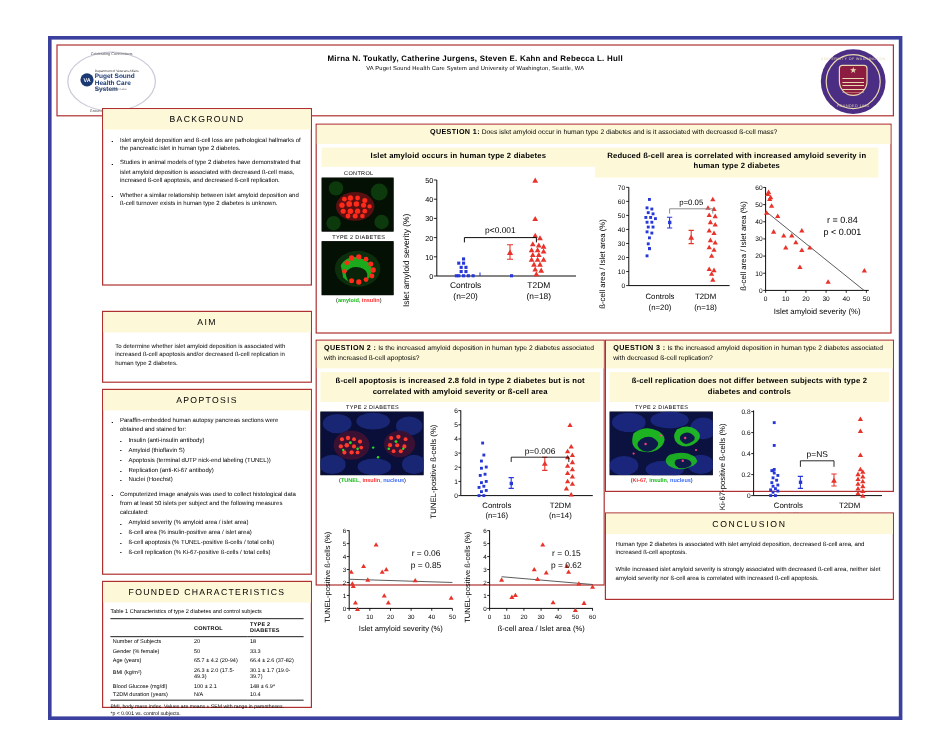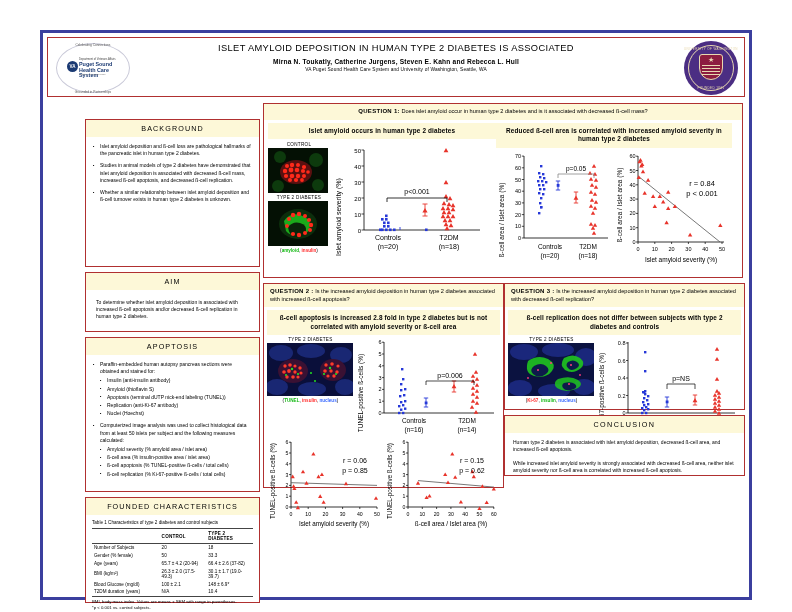--- a/index.html
+++ b/index.html
@@ -32,21 +32,21 @@
   .uw-inner{position:absolute;left:4px;top:4px;width:46px;height:46px;border-radius:50%;
             border:1px solid #e8d9b0;box-sizing:border-box;}
   .uw-shield{position:absolute;left:15px;top:13px;width:24px;height:26px;background:#8c1d40;
              border-radius:3px 3px 12px 12px;border:1px solid #e8d9b0;box-sizing:border-box;}
   .uw-star{position:absolute;left:24px;top:15px;color:#e8d9b0;font-size:7px;line-height:7px;}
   .uw-bars{position:absolute;left:18px;top:24px;width:18px;height:12px;
            background:repeating-linear-gradient(to bottom,#e8d9b0 0 1px,transparent 1px 3px);}
   .uw-txt{position:absolute;width:54px;text-align:center;font-size:3px;color:#e8d9b0;letter-spacing:.4px;}
 
   
-  .col-left{position:absolute;left:6px;top:86px;width:175px;bottom:6px;padding-left:36px;}
+  .col-left{position:absolute;left:6px;top:57px;width:175px;bottom:6px;padding-left:36px;}
   .col-right{position:absolute;left:220px;top:70px;right:6px;bottom:6px;}
 
   
   .panel{border:1px solid #b03030;background:#ffffff;box-sizing:border-box;position:relative;}
   .secthead{background:#fdf8d8;text-align:center;font-size:7.2px;letter-spacing:1.1px;
             padding:4px 0;color:#000;}
   .qhead{background:#fdf8d8;font-size:5.6px;color:#000;padding:4px 6px;line-height:7.5px;}
   .qhead b{font-size:6px;letter-spacing:.3px;}
   .subhead{background:#fdf8d8;text-align:center;font-size:6.4px;color:#000;
            padding:4px 4px;line-height:8.5px;font-weight:bold;letter-spacing:.15px;}
@@ -99,21 +99,20 @@
       <div class="va-ring-txt" style="bottom:0;">Grounded in Partnerships</div>
       <div class="va-box">
         <div class="va-seal">VA</div>
         <div class="va-t1">Department of Veterans Affairs</div>
         <div class="va-t2"><span>Puget Sound</span><br><span>Health Care System</span></div>
         <div class="va-t3">Seattle • American Lake</div>
       </div>
     </div>
 
     <div class="hdr-title">
-      <div class="hdr-l1">ISLET AMYLOID DEPOSITION IN HUMAN TYPE 2 DIABETES IS ASSOCIATED</div>
       <div class="hdr-auth">Mirna N. Toukatly, Catherine Jurgens, Steven E. Kahn and Rebecca L. Hull</div>
       <div class="hdr-aff">VA Puget Sound Health Care System and University of Washington, Seattle, WA</div>
     </div>
 
     <div class="uw-logo">
       <div class="uw-outer"></div>
       <div class="uw-inner"></div>
       <div class="uw-txt" style="top:6px;">UNIVERSITY OF WASHINGTON</div>
       <div class="uw-shield"></div>
       <div class="uw-star">★</div>
@@ -128,21 +127,21 @@
       <div class="secthead">BACKGROUND</div>
       <div class="body-txt">
         <ul class="bl">
           <li>Islet amyloid deposition and ß-cell loss are pathological hallmarks of the pancreatic islet in human type 2 diabetes.</li>
           <li>Studies in animal models of type 2 diabetes have demonstrated that islet amyloid deposition is associated with decreased ß-cell mass, increased ß-cell apoptosis, and decreased ß-cell replication.</li>
           <li>Whether a similar relationship between islet amyloid deposition and ß-cell turnover exists in human type 2 diabetes is unknown.</li>
         </ul>
       </div>
     </div>
 
-    <div class="panel" style="height:60px;margin-top:5px;">
+    <div class="panel" style="height:60px;margin-top:21px;">
       <div class="secthead">AIM</div>
       <div class="body-txt" style="padding:9px 10px;">To determine whether islet amyloid deposition is associated with increased ß-cell apoptosis and/or decreased ß-cell replication in human type 2 diabetes.</div>
     </div>
 
     <div class="panel" style="height:155px;margin-top:5px;">
       <div class="secthead">APOPTOSIS</div>
       <div class="body-txt">
         <ul class="bl">
           <li>
             <span>Paraffin-embedded human autopsy pancreas sections were obtained and stained for:</span>
@@ -914,21 +913,21 @@
                   <text x="62" y="86">Controls</text>
                     <text x="62" y="95">(n=17)</text>
                   <text x="113" y="86">T2DM</text>
                     <text x="113" y="95">(n=15)</text>
                 </g>
               </svg>
             </div>
           </div>
         </div>
 
-        <div class="panel" style="height:61px;margin-top:5px;">
+        <div class="panel" style="height:73px;margin-top:17px;">
           <div class="secthead" style="letter-spacing:1.4px;">CONCLUSION</div>
           <div class="concl-txt">
             <p>Human type 2 diabetes is associated with islet amyloid deposition, decreased ß-cell area, and increased ß-cell apoptosis.</p>
             <p>While increased islet amyloid severity is strongly associated with decreased ß-cell area, neither islet amyloid severity nor ß-cell area is correlated with increased ß-cell apoptosis.</p>
           </div>
         </div>
       </div>
     </div>
   </div>
 </div>

